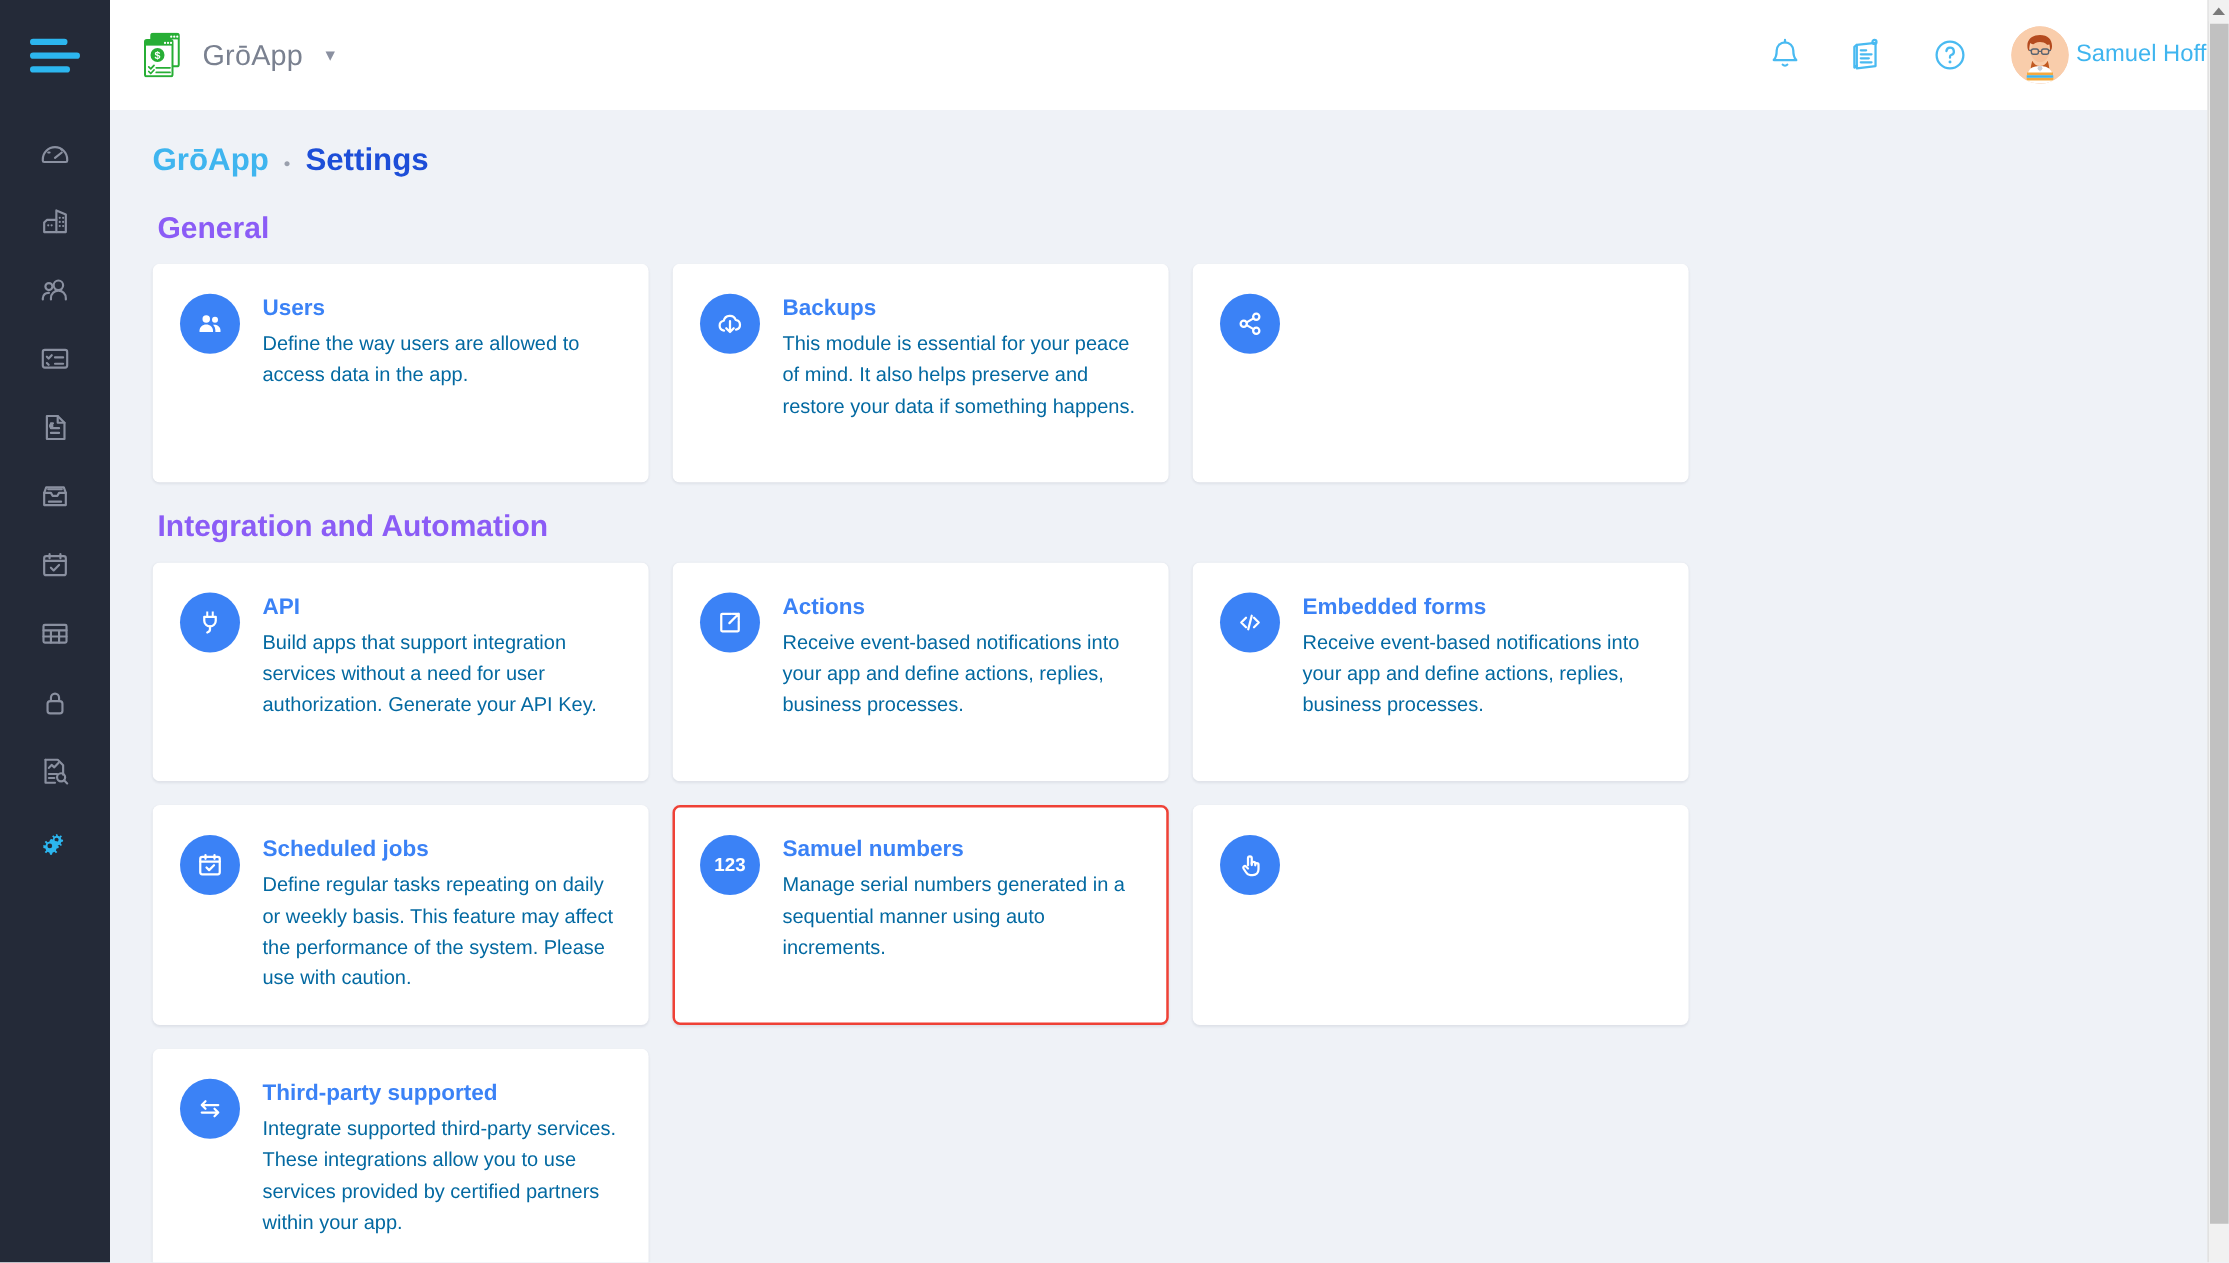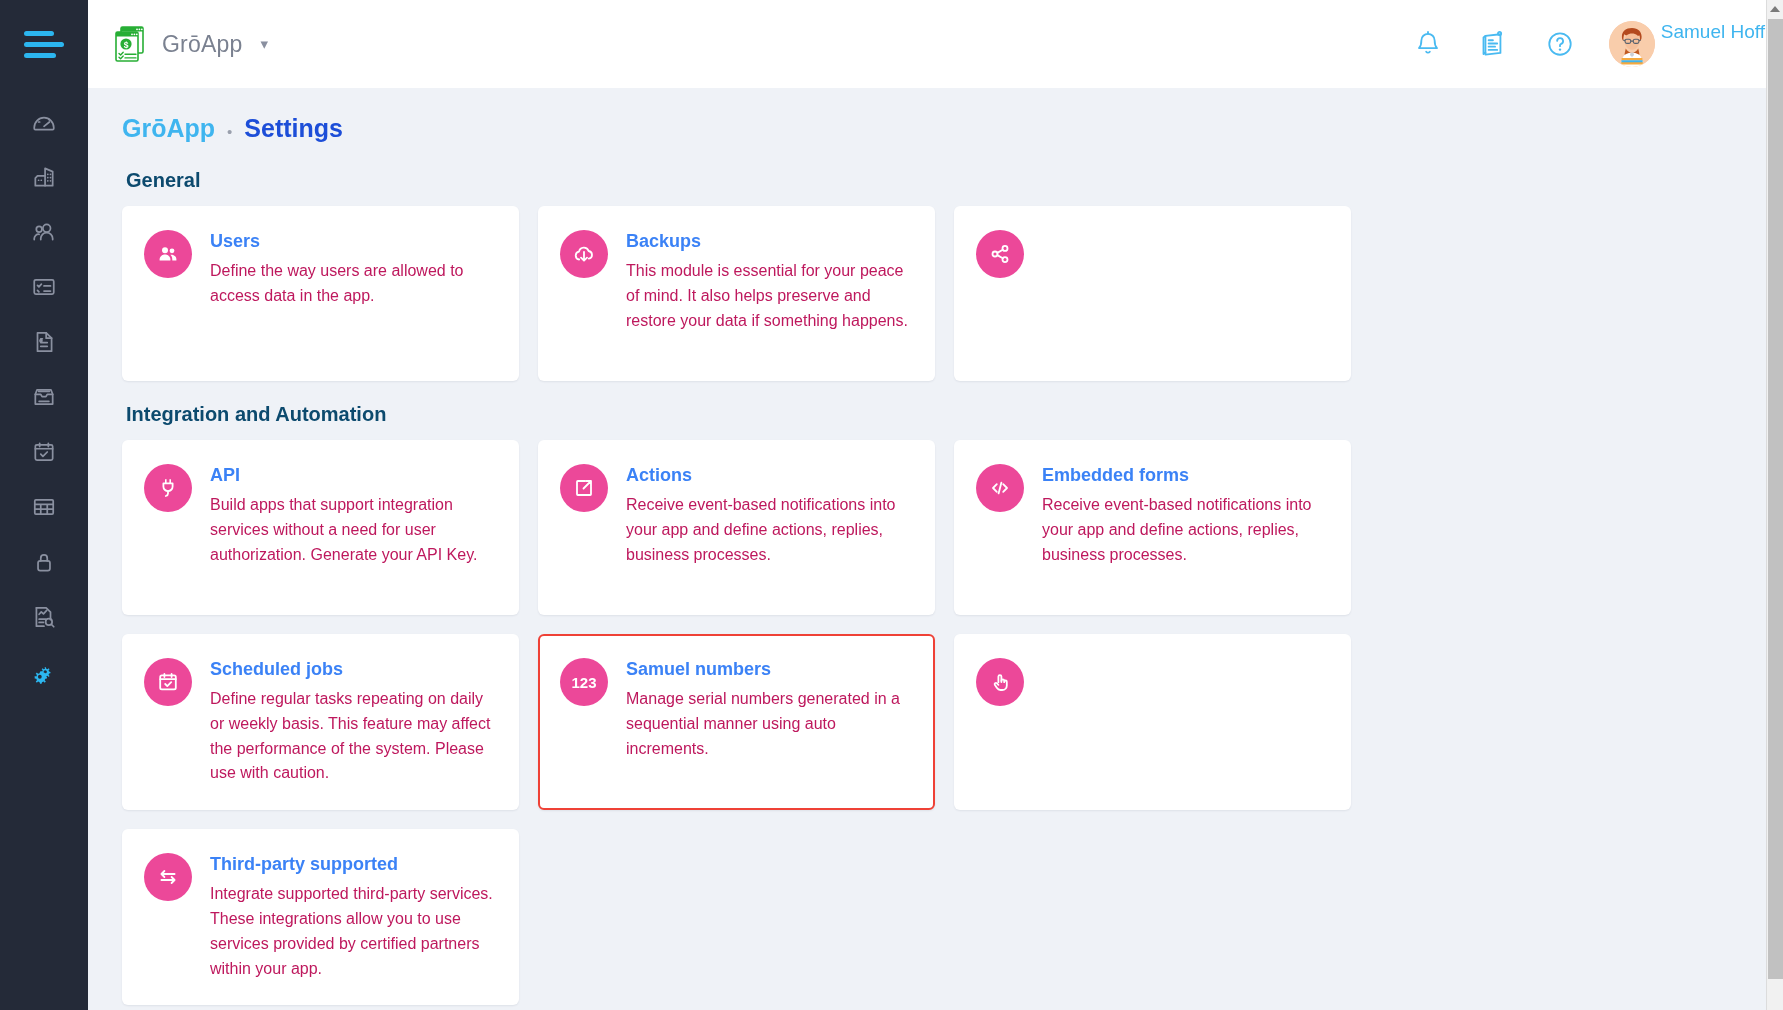--- a/index.html
+++ b/index.html
@@ -40,56 +40,56 @@
     padding: 0 18px 0 26px; flex: 0 0 88px;
   }
   .brand { display: flex; align-items: center; gap: 14px; cursor: pointer; }
   .brand-icon { width: 34px; height: 36px; }
   .brand-name { font-size: 23px; color: #7a8190; letter-spacing: .2px; }
   .chev { margin-left: 4px; color: #8a90a0; font-size: 15px; }
   .header-spacer { flex: 1; }
   .hdr-icons { display: flex; align-items: center; gap: 36px; margin-right: 34px; }
   .hdr-icon { width: 30px; height: 30px; cursor: pointer; }
   .hdr-icon .s { fill: none; stroke: #49baf1; stroke-width: 1.7; stroke-linecap: round; stroke-linejoin: round; }
-  .user { display: flex; gap: 6px; cursor: pointer; }
+  .user { display: flex; align-items: center; gap: 6px; cursor: pointer; }
   .avatar {
     width: 46px; height: 46px; border-radius: 50%; background: #f7c8a8; overflow: hidden;
     position: relative; flex: 0 0 46px;
   }
   .user-name { font-size: 19px; color: #3fb5ef; }
 
   
   .content { flex: 1; overflow: hidden; padding: 26px 34px 0 34px; }
   .breadcrumb { display: flex; align-items: baseline; gap: 12px; margin-bottom: 26px; }
   .bc-app { font-size: 25px; color: #3fb5ef; font-weight: 600; cursor: pointer; }
   .bc-dot { color: #9aa0ad; font-size: 15px; }
   .bc-cur { font-size: 25px; color: #1d4ed8; font-weight: 600; }
 
-  .section-title { font-size: 20px; color: #0c4a6e; font-weight: 600; margin: 6px 0 14px 4px; }
+  .section-title { font-size: 24px; color: #8b5cf6; font-weight: 600; margin: 6px 0 14px 4px; }
   .section { margin-bottom: 22px; }
 
   .grid { display: flex; flex-wrap: wrap; gap: 19px; }
   .card {
     background: #ffffff; border-radius: 6px; width: 397px; min-height: 175px;
     padding: 22px 22px 22px 20px; display: flex; gap: 18px;
     box-shadow: 0 1px 2px rgba(30,40,60,.08); cursor: pointer;
     border: 2px solid transparent;
   }
   .card.highlight { border: 2px solid #ef4136; }
   .card-icon {
     width: 48px; height: 48px; flex: 0 0 48px; border-radius: 50%;
-    background: #ec4899; display: flex; align-items: center; justify-content: center;
+    background: #3b82f6; display: flex; align-items: center; justify-content: center;
   }
   .card-icon svg { width: 24px; height: 24px; display: block; }
   .card-icon .w { fill: none; stroke: #ffffff; stroke-width: 1.8; stroke-linecap: round; stroke-linejoin: round; }
   .card-icon .wf { fill: #ffffff; }
   .card-icon .num { font-size: 15px; font-weight: 700; color: #ffffff; font-family: "Liberation Sans", sans-serif; }
   .card-body { padding-top: 1px; }
   .card-title { font-size: 18px; font-weight: 700; color: #3b82f6; margin-bottom: 7px; }
-  .card-desc { font-size: 16px; color: #be185d; line-height: 1.55; max-width: 300px; }
+  .card-desc { font-size: 16px; color: #0369a1; line-height: 1.55; max-width: 300px; }
   .card.wide .card-desc { max-width: 312px; }
 
   
   .scrollbar {
     position: absolute; top: 0; right: 0; width: 17px; height: 1010px;
     background: #f1f1f1; border-left: 1px solid #dcdcdc;
   }
   .sb-arrow { height: 17px; display: flex; align-items: center; justify-content: center; background: #f1f1f1; }
   .sb-arrow .tri { width: 0; height: 0; border-left: 5px solid transparent; border-right: 5px solid transparent; border-bottom: 6px solid #7a7a7a; }
   .sb-thumb { position: absolute; top: 19px; left: 1px; width: 15px; height: 960px; background: #c1c1c1; }

